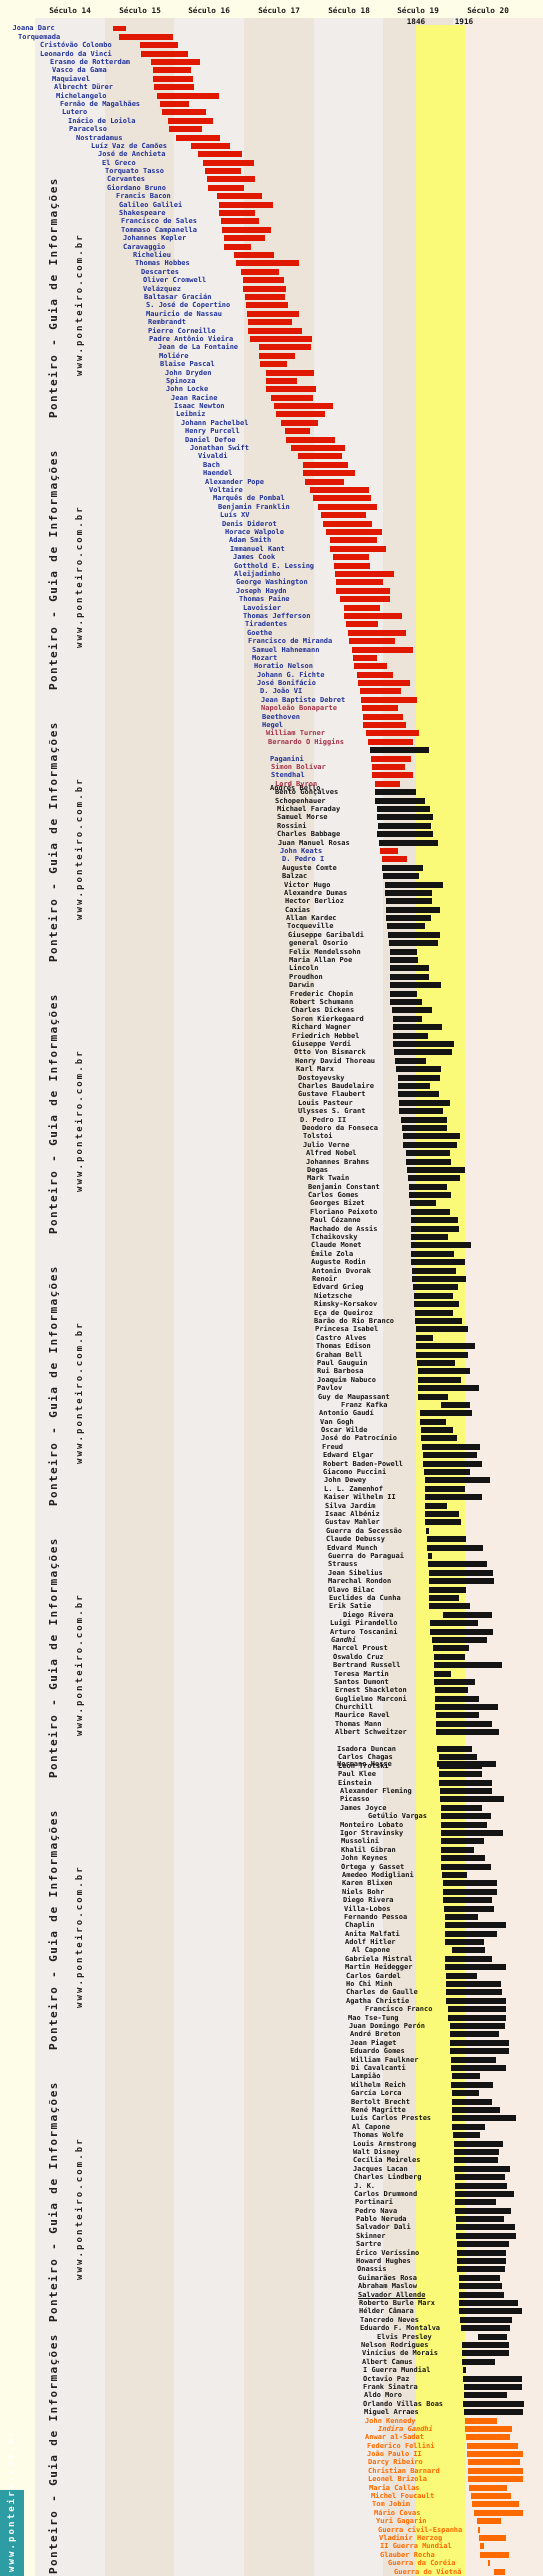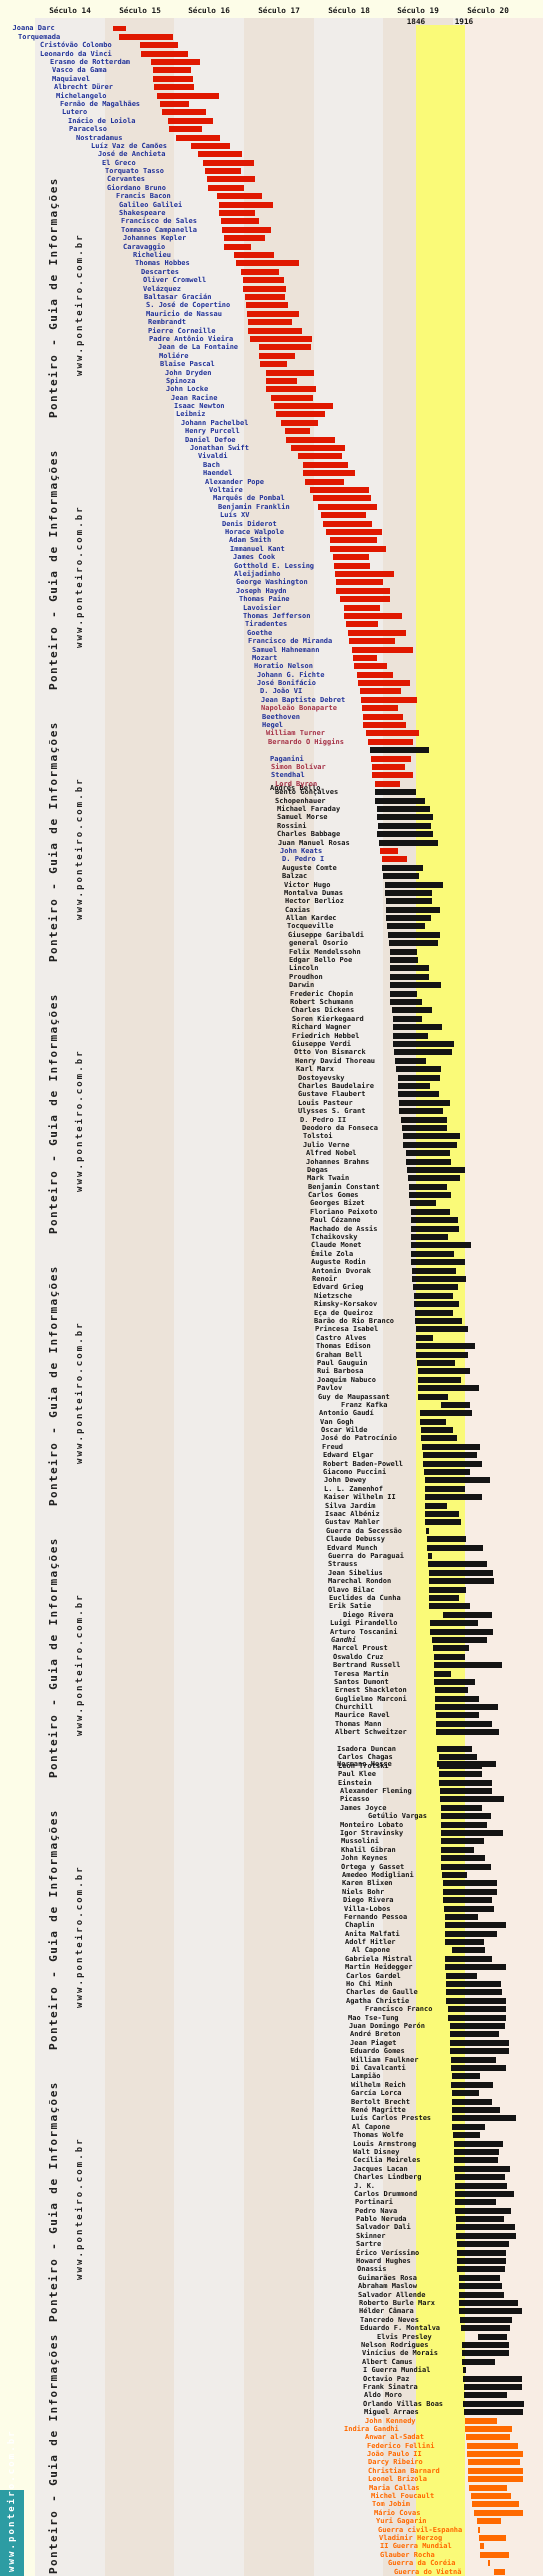--- a/index.html
+++ b/index.html
@@ -458,21 +458,21 @@
       </div>
       <div class="row" style="top: 872px;">
         <span class="lbl c-black" style="left: 282px;">Balzac</span>
         <div class="bar b-black" style="left: 383px; width: 36px;"></div>
       </div>
       <div class="row" style="top: 881px;">
         <span class="lbl c-black" style="left: 284px;">Victor Hugo</span>
         <div class="bar b-black" style="left: 385px; width: 58px;"></div>
       </div>
       <div class="row" style="top: 889px;">
-        <span class="lbl c-black" style="left: 284px;">Montalva Dumas</span>
+        <span class="lbl c-black" style="left: 284px;">Alexandre Dumas</span>
         <div class="bar b-black" style="left: 385px; width: 47px;"></div>
       </div>
       <div class="row" style="top: 897px;">
         <span class="lbl c-black" style="left: 285px;">Hector Berlioz</span>
         <div class="bar b-black" style="left: 386px; width: 46px;"></div>
       </div>
       <div class="row" style="top: 906px;">
         <span class="lbl c-black" style="left: 285px;">Caxias</span>
         <div class="bar b-black" style="left: 386px; width: 54px;"></div>
       </div>
@@ -490,21 +490,21 @@
       </div>
       <div class="row" style="top: 939px;">
         <span class="lbl c-black" style="left: 289px;">general Osorio</span>
         <div class="bar b-black" style="left: 389px; width: 49px;"></div>
       </div>
       <div class="row" style="top: 948px;">
         <span class="lbl c-black" style="left: 289px;">Felix Mendelssohn</span>
         <div class="bar b-black" style="left: 390px; width: 26.5px;"></div>
       </div>
       <div class="row" style="top: 956px;">
-        <span class="lbl c-black" style="left: 289px;">Edgar Bello Poe</span>
+        <span class="lbl c-black" style="left: 289px;">Maria Allan Poe</span>
         <div class="bar b-black" style="left: 390px; width: 28px;"></div>
       </div>
       <div class="row" style="top: 964px;">
         <span class="lbl c-black" style="left: 289px;">Lincoln</span>
         <div class="bar b-black" style="left: 390px; width: 39px;"></div>
       </div>
       <div class="row" style="top: 973px;">
         <span class="lbl c-black" style="left: 289px;">Proudhon</span>
         <div class="bar b-black" style="left: 390px; width: 39px;"></div>
       </div>
@@ -1126,21 +1126,21 @@
       </div>
       <div class="row" style="top: 2274px;">
         <span class="lbl c-black" style="left: 358px;">Guimarães Rosa</span>
         <div class="bar b-black" style="left: 459px; width: 41px;"></div>
       </div>
       <div class="row" style="top: 2282px;">
         <span class="lbl c-black" style="left: 358px;">Abraham Maslow</span>
         <div class="bar b-black" style="left: 459px; width: 43px;"></div>
       </div>
       <div class="row" style="top: 2291px;">
-        <span class="lbl c-black" style="left: 358px;">Salvador Allende</span>
+        <span class="lbl c-black" style="left: 358px; text-decoration: underline;">Salvador Allende</span>
         <div class="bar b-black" style="left: 459px; width: 45px;"></div>
       </div>
       <div class="row" style="top: 2299px;">
         <span class="lbl c-black" style="left: 359px;">Roberto Burle Marx</span>
         <div class="bar b-black" style="left: 459px; width: 59px;"></div>
       </div>
       <div class="row" style="top: 2307px;">
         <span class="lbl c-black" style="left: 359px;">Hélder Câmara</span>
         <div class="bar b-black" style="left: 459px; width: 63px;"></div>
       </div>
@@ -1190,21 +1190,21 @@
       </div>
       <div class="row" style="top: 2408px;">
         <span class="lbl c-black" style="left: 364px;">Miguel Arraes</span>
         <div class="bar b-black" style="left: 464px; width: 59px;"></div>
       </div>
       <div class="row" style="top: 2417px;">
         <span class="lbl c-orange" style="left: 365px;">John Kennedy</span>
         <div class="bar b-orange" style="left: 465px; width: 32px;"></div>
       </div>
       <div class="row" style="top: 2425px;">
-        <span class="lbl c-orange" style="left: 344px;">Indira Gandhi</span>
+        <span class="lbl c-orange" style="left: 378px; font-style: italic;">Indira Gandhi</span>
         <div class="bar b-orange" style="left: 465px; width: 47px;"></div>
       </div>
       <div class="row" style="top: 2433px;">
         <span class="lbl c-orange" style="left: 365px;">Anwar al-Sadat</span>
         <div class="bar b-orange" style="left: 466px; width: 44px;"></div>
       </div>
       <div class="row" style="top: 2442px;">
         <span class="lbl c-orange" style="left: 367px;">Federico Fellini</span>
         <div class="bar b-orange" style="left: 467px; width: 51px;"></div>
       </div>

